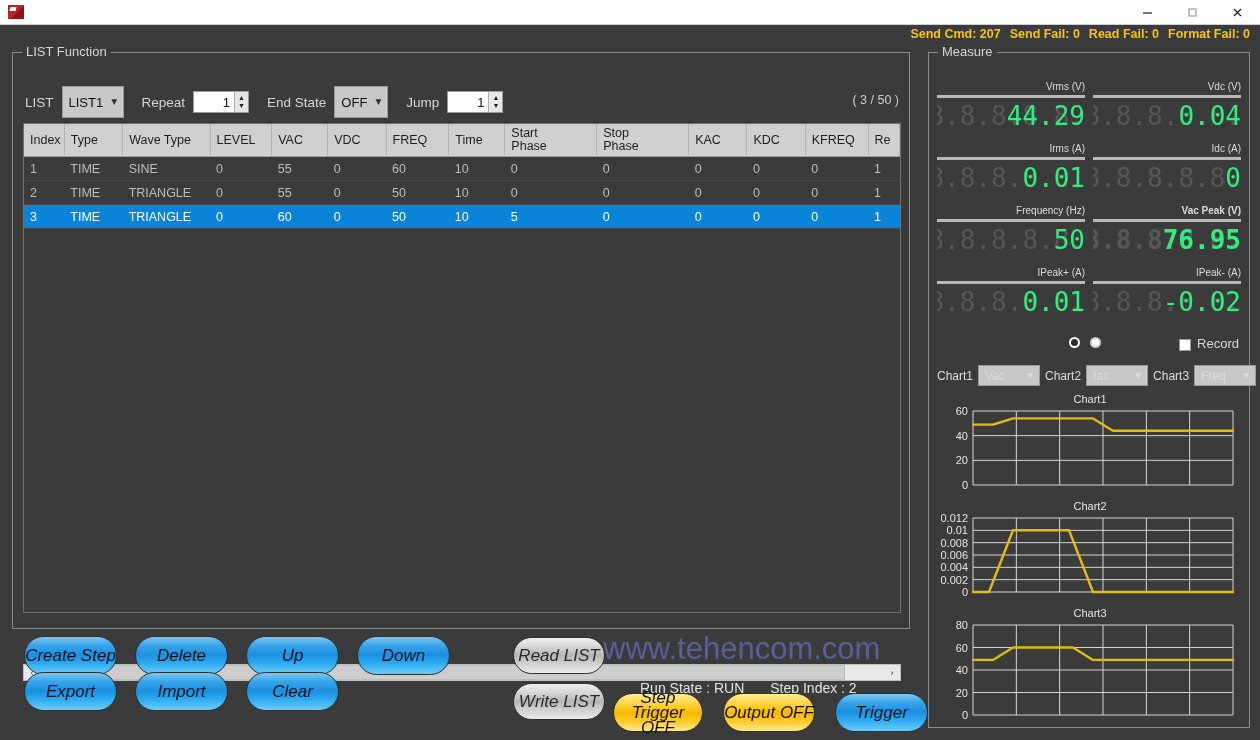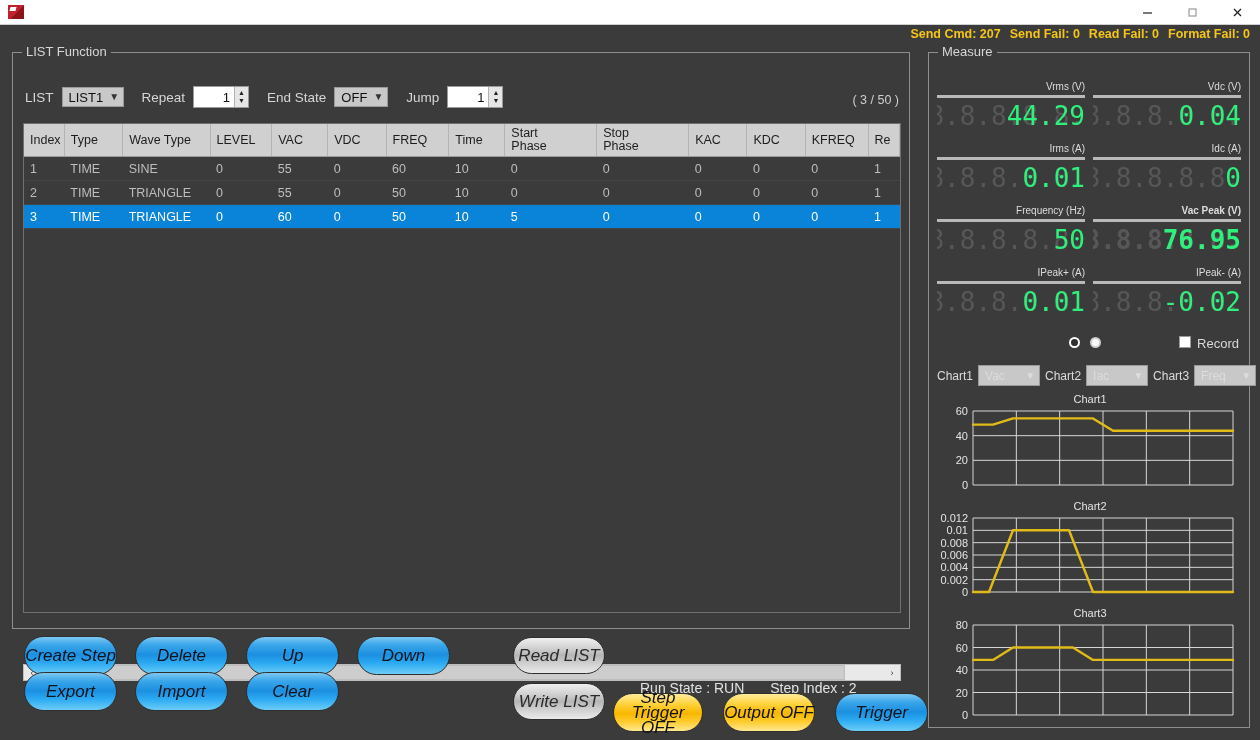--- a/index.html
+++ b/index.html
@@ -53,21 +53,21 @@
 
   #list-function{ left:12px; top:52px; width:898px; height:577px; }
   #measure{ left:928px; top:52px; width:322px; height:676px; }
 
   
   #list-controls{
     position:absolute; left:12px; top:33px; display:flex; align-items:center;
   }
   .ctl-label{ color:#d6d6d6; margin-right:8px; font-size:13.5px; }
   .wsel{
-    height:20px; background:#c8c8c8; color:#101010; border:1px solid #9a9a9a;
+    height:32px; background:#c8c8c8; color:#101010; border:1px solid #9a9a9a;
     display:flex; align-items:center; padding:0 4px 0 6px; font-size:13px;
     position:relative;
   }
   .wsel .selval{ flex:1; }
   .chev{ margin-left:6px; color:#333; font-size:10px; line-height:1;}
   #sel-list{ width:62px; margin-right:18px; }
   #sel-end{ width:54px; margin-right:18px; }
   .spin{
     height:22px; background:#ffffff; border:1px solid #9a9a9a; display:flex;
     align-items:center; color:#111; font-size:13px;
@@ -167,21 +167,21 @@
     font-size:26px; letter-spacing:0px; position:relative; overflow:hidden;
   }
   .seg .ghost{ position:absolute; right:0; top:0; height:30px; display:flex;
     align-items:center; color:#575757; }
   .seg .live{ position:absolute; right:0; top:0; height:30px; display:flex;
     align-items:center; color:#2ff07c; }
 
   #mrow-radios{ position:absolute; left:140px; top:284px; display:flex; align-items:center; gap:10px;}
   .radio{ width:11px; height:11px; border-radius:50%; border:2px solid #ffffff; background:#2f2f2f; }
   .radio.on{ background:#ffffff; border-color:#cfcfcf; }
-  #record-wrap{ position:absolute; right:10px; top:283px; display:flex; align-items:flex-start; gap:6px;padding-left:16px; }
+  #record-wrap{ position:absolute; right:10px; top:283px; display:flex; align-items:flex-end; gap:6px;padding-left:16px; }
   #record-box{ width:12px; height:12px; background:#ffffff; border:1px solid #9a9a9a; }
   #record-label{ font-size:13px; color:#d8d8d8; }
 
   #chartsel{ position:absolute; left:8px; top:312px; display:flex; align-items:center; gap:5px; font-size:12px;}
   #chartsel .wsel{ height:21px; font-size:12px; }
   #chartsel .wsel.c{ width:62px; }
   #chartsel span{ color:#dcdcdc; }
 
   .chartbox{ position:absolute; left:8px; width:306px; }
   .charttitle{ text-align:center; font-size:11px; color:#e4e4e4; height:13px; }
@@ -324,20 +324,21 @@
             <td>0</td>
             <td>0</td>
             <td>0</td>
             <td>0</td>
             <td>1</td>
           </tr>
         </tbody>
     </table>
   </div>
 
+  <div id="watermark">www.tehencom.com</div>
 
   <div id="hscroll">
     <div class="arrowbox">‹</div>
     <div class="thumb" style="width:805px"></div>
     <div class="track"></div>
     <div class="arrowbox">›</div>
   </div>
 </div>
 
 <div id="btnrow1">

